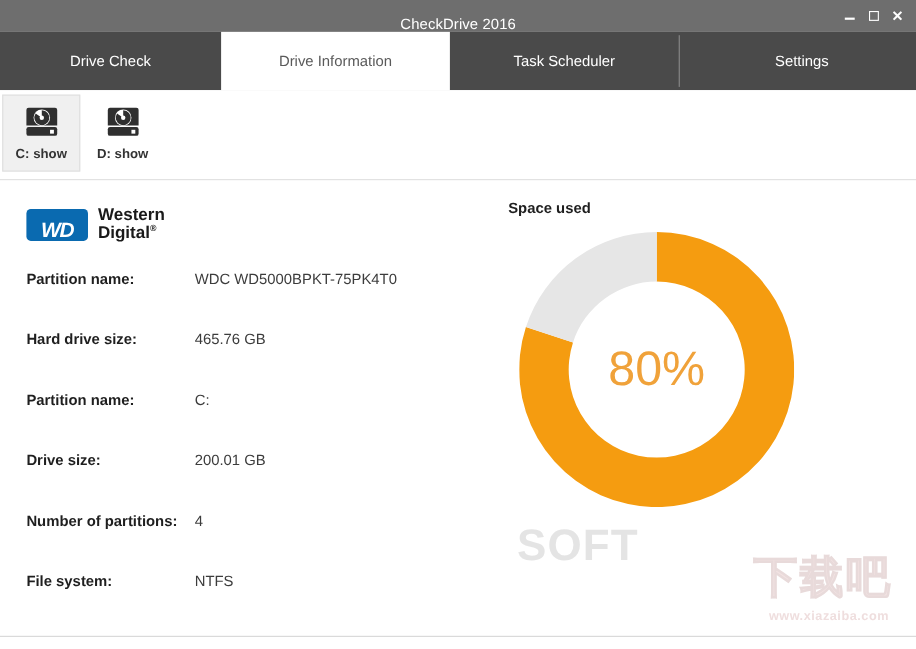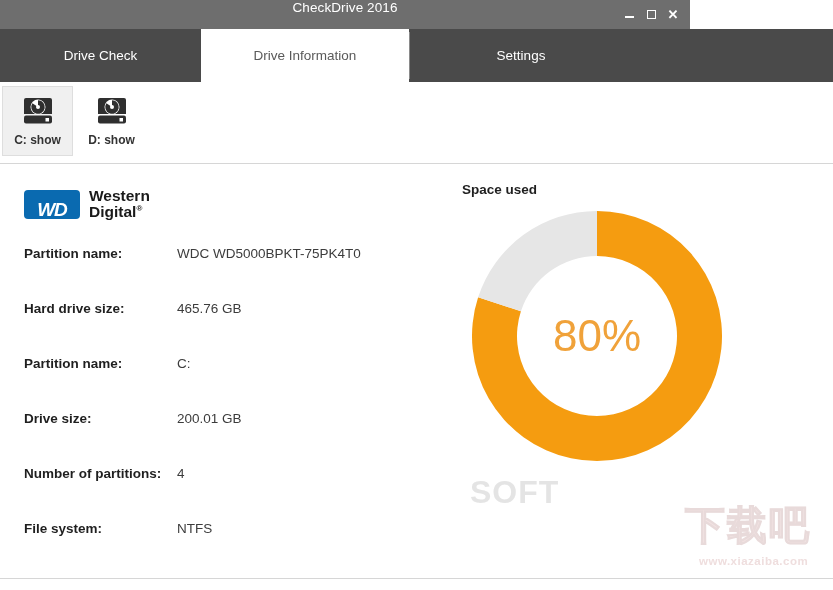--- a/index.html
+++ b/index.html
@@ -12,23 +12,23 @@
 
   #app {
     position: relative;
     width: 833px; height: 590px;
     background: #ffffff;
   }
 
   
   .titlebar {
     position: absolute; left: 0; top: 0;
-    width: 690px; height: 29px;
+    width: 833px; height: 29px;
     background: #6e6e6e;
-    display: flex; align-items: flex-start; justify-content: center;
+    display: flex; align-items: flex-end; justify-content: center;
   }
   .title-text {
     color: #ffffff;
     font-size: 13.5px;
     letter-spacing: 0.1px;
   }
   .win-controls {
     position: absolute; right: 6px; top: 0;
     height: 29px;
     display: flex; align-items: center; gap: 0px;
@@ -202,21 +202,21 @@
   .donut-sub {
     font-size: 32px;
     color: #f0a23a;
     line-height: 1.1;
     font-weight: normal;
   }
 
   
   .wm-soft {
     position: absolute; left: 470px; top: 310px;
-    font-size: 32px;
+    font-size: 40px;
     font-weight: bold;
     color: #dcdcdc;
     opacity: 0.75;
     letter-spacing: 1px;
     pointer-events: none;
     z-index: 0;
   }
   .wm-br {
     position: absolute; right: 8px; bottom: 4px;
     width: 140px; height: 72px;
@@ -262,20 +262,21 @@
       </div>
       <div class="win-btn">
         <span class="glyph-close">✕</span>
       </div>
     </div>
   </div>
 
   <div class="tabbar">
     <div class="tab tab-0">Drive Check</div>
     <div class="tab tab-1 active">Drive Information</div>
+    <div class="tab tab-2">Task Scheduler</div>
     <div class="tab tab-3 sep">Settings</div>
   </div>
 
   <div class="drivebar">
 
     <div class="drive-btn drive-btn-0 selected">
       <span class="drive-icon">
         <svg viewBox="0 0 34 32" width="34" height="32" aria-hidden="true">
           <path d="M5 3 h24 a2 2 0 0 1 2 2 v14 h-28 v-14 a2 2 0 0 1 2 -2 z" fill="#2f2f2f"></path>
           <circle cx="17" cy="12" r="7.5" fill="#ffffff"></circle>

